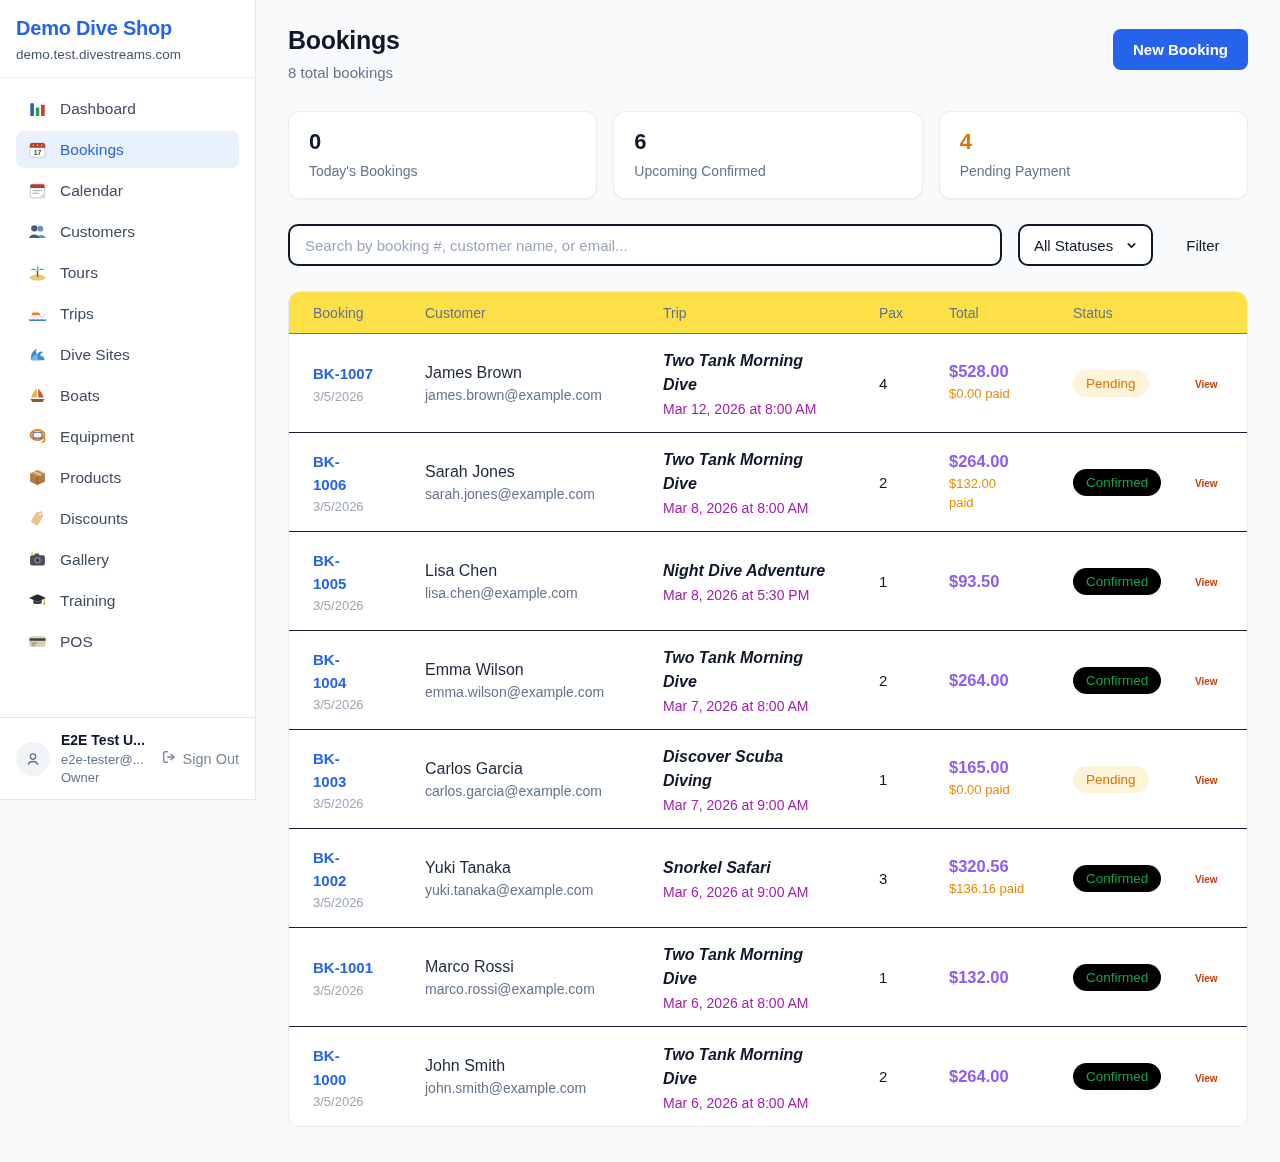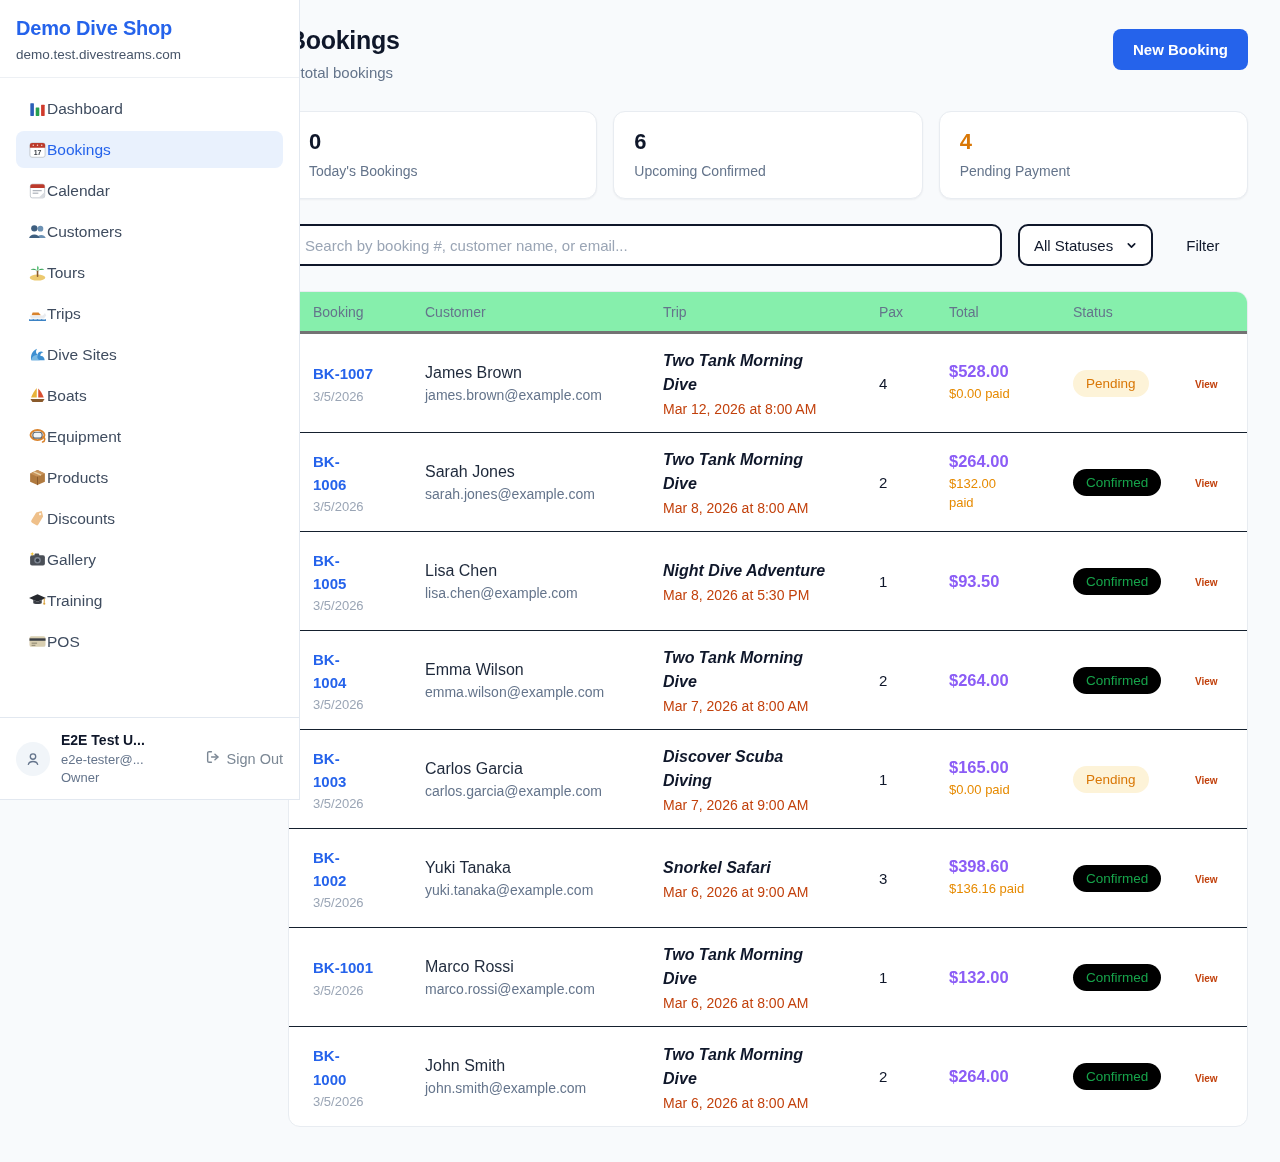--- a/index.html
+++ b/index.html
@@ -2,28 +2,28 @@
 <html><head>
 <meta charset="utf-8">
 <style>
   * { margin:0; padding:0; box-sizing:border-box; }
   html,body { width:1280px; height:1162px; }
   body {
     font-family:"Liberation Sans","DejaVu Sans",sans-serif;
     background:#f8fafc; color:#0f172a; position:relative; overflow:hidden;
   }
   
-  .sidebar { position:absolute; left:0; top:0; width:300px; height:800px;
+  .sidebar { position:absolute; left:0; top:0; width:256px; height:800px;
     background:#fff; border-right:1px solid #e2e8f0; border-bottom:1px solid #e2e8f0;
     display:flex; flex-direction:column; }
   .shop-header { padding:17px 16px 15px; border-bottom:1px solid #edf0f4; }
   .shop-title { font-size:20px; font-weight:700; color:#2563eb; letter-spacing:-0.2px; cursor:pointer; }
   .shop-domain { font-size:13.5px; color:#475569; margin-top:7px; }
   .nav { padding:12px 16px 6px; flex:1; }
-  .nav-item { display:flex; align-items:center; padding:9px 12px; margin-bottom:4px;
+  .nav-item { display:flex; align-items:center; gap:13px; padding:9px 12px; margin-bottom:4px;
     border-radius:8px; font-size:15.5px; color:#3f4c5f; cursor:pointer; }
   .nav-item.active { background:#e9f1fd; color:#2563eb; font-weight:500; }
   .nav-item svg { width:19px; height:19px; flex:none; }
   .user-section { border-top:1px solid #e2e8f0; padding:13px 16px; display:flex; align-items:center; gap:11px; }
   .avatar { width:34px; height:34px; border-radius:50%; background:#f1f5f9;
     display:flex; align-items:center; justify-content:center; flex:none; }
   .avatar svg { width:18px; height:18px; }
   .user-info { line-height:1.32; min-width:0; }
   .user-name { font-size:14px; font-weight:700; color:#0f172a; white-space:nowrap; }
   .user-email { font-size:13px; color:#64748b; margin-top:1px; white-space:nowrap; }
@@ -50,30 +50,30 @@
   .search-input::placeholder { color:#9aa5b5; }
   .status-select { margin-left:16px; height:42px; border:2px solid #0f172a; border-radius:10px;
     padding:4px 14px; display:flex; align-items:center; gap:13px; font-size:15px; color:#0f172a;
     background:#fff; cursor:pointer; }
   .status-select svg { width:11px; height:11px; }
   .filter-btn { margin-left:33px; font-size:15px; font-weight:500; color:#0f172a; cursor:pointer; }
   
   .table-card { margin-top:25px; background:#fff; border:1px solid #e8ecf1; border-radius:12px; overflow:hidden; }
   .t-grid { display:grid; grid-template-columns:112px 238px 216px 70px 124px 122px 1fr;
     padding-left:24px; align-items:center; }
-  .t-head { background:#86efac; height:42px; border-bottom:3px solid #737373;
+  .t-head { background:#fde047; height:42px; border-bottom:1px solid #737373;
     font-size:14px; font-weight:500; color:#64748b; }
   .t-row { min-height:99px; border-bottom:1px solid #15202e; padding-top:10px; padding-bottom:10px; }
   .t-row:last-child { border-bottom:none; }
   .booking-id { color:#2563eb; font-size:15px; font-weight:600; white-space:pre-line; line-height:1.55; cursor:pointer; }
   .booking-date { font-size:13px; color:#9aa5b5; margin-top:3px; }
   .cust-name { font-size:16px; color:#1e293b; }
   .cust-email { font-size:14px; color:#64748b; margin-top:5px; }
   .trip-name { font-size:16px; font-weight:600; color:#0f172a; white-space:pre-line; line-height:1.5;font-style:italic; }
-  .trip-date { font-size:14px; color:#c2410c; margin-top:4px; }
+  .trip-date { font-size:14px; color:#a21caf; margin-top:4px; }
   .pax-val { font-size:15px; color:#0f172a; }
   .total-amt { font-size:16.5px; font-weight:700; color:#8b5cf6; }
   .total-paid { font-size:13px; color:#e68a00; margin-top:4px; white-space:pre-line; line-height:1.45; }
   .badge { display:inline-block; padding:6px 13px; border-radius:999px; font-size:13.5px; font-weight:500; }
   .badge.pending { background:#fdf3d8; color:#d97706; }
   .badge.confirmed { background:#000000; color:#16a34a; }
   .view-link { color:#c2410c; font-size:10px; font-weight:700; cursor:pointer; }
 </style>
 </head>
 <body>
@@ -428,21 +428,21 @@
           <div>
             <div class="cust-name">Yuki Tanaka</div>
             <div class="cust-email">yuki.tanaka@example.com</div>
           </div>
           <div>
             <div class="trip-name">Snorkel Safari</div>
             <div class="trip-date">Mar 6, 2026 at 9:00 AM</div>
           </div>
           <div class="pax-val">3</div>
           <div>
-            <div class="total-amt">$398.60</div>
+            <div class="total-amt">$320.56</div>
             <div class="total-paid">$136.16 paid</div>
           </div>
           <div><span class="badge confirmed">Confirmed</span></div>
           <div><span class="view-link">View</span></div>
         </div>
         <div class="t-grid t-row">
           <div>
             <div class="booking-id">BK-1001</div>
             <div class="booking-date">3/5/2026</div>
           </div>

